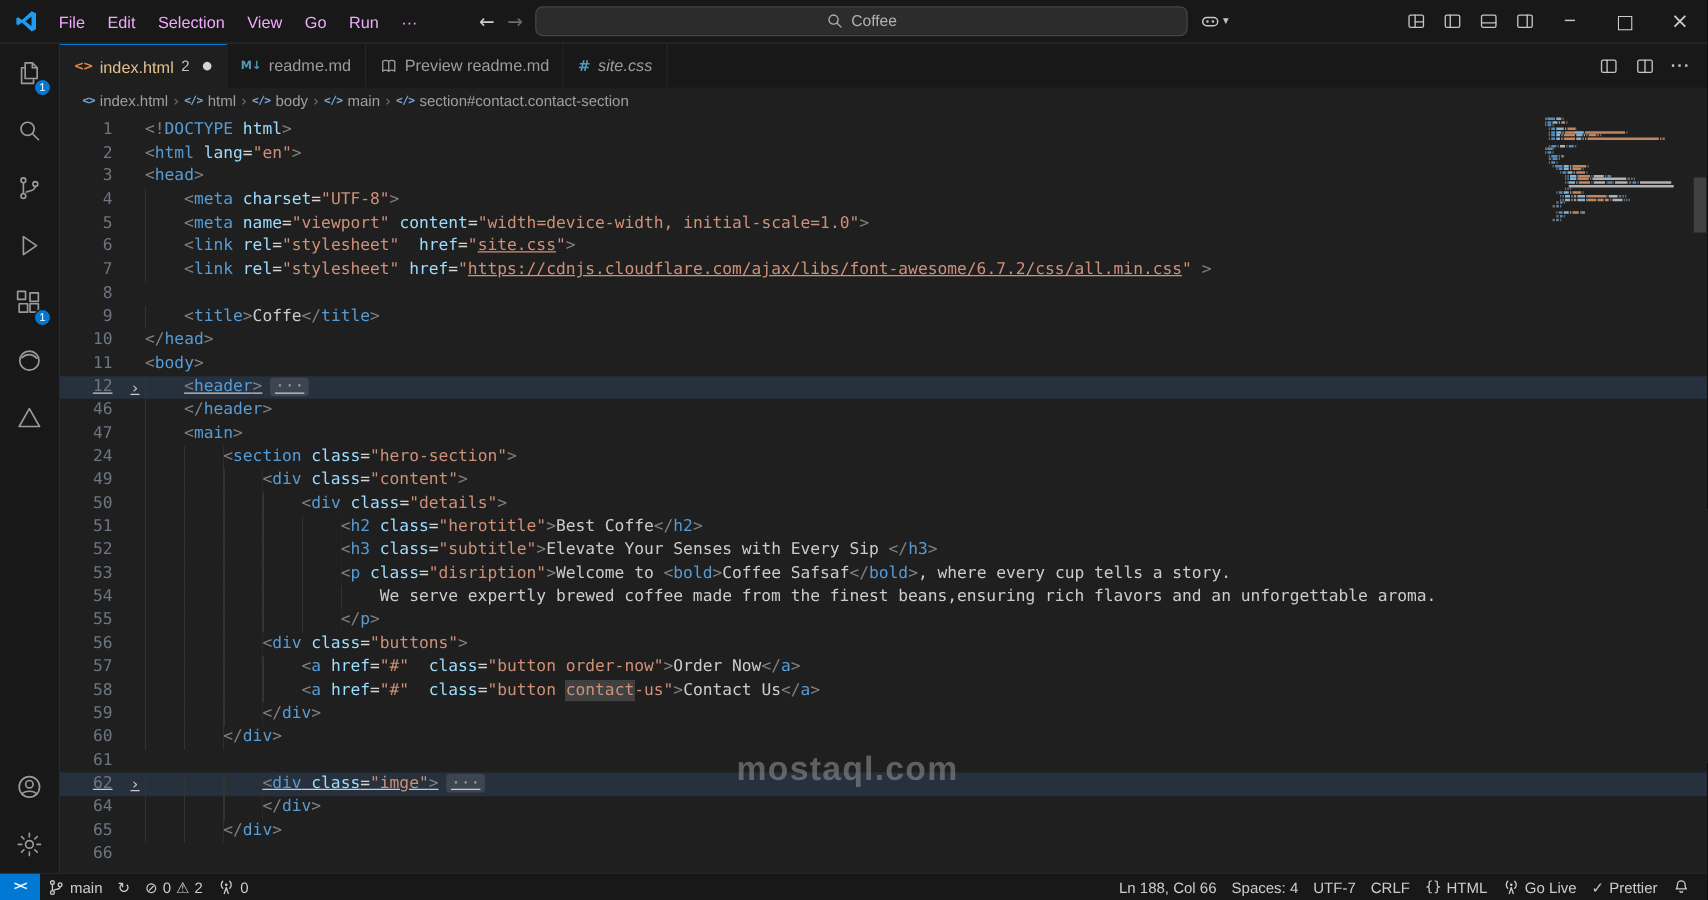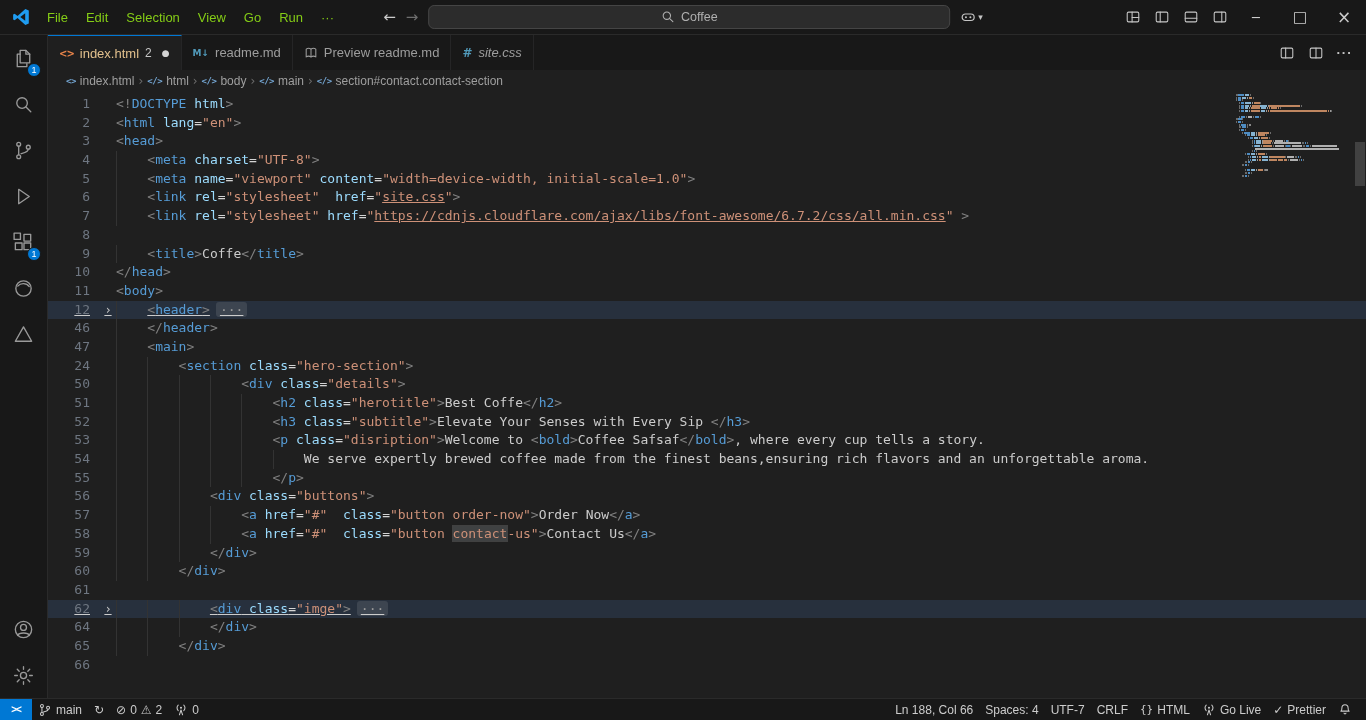--- a/index.html
+++ b/index.html
@@ -8,21 +8,21 @@
   svg{fill:none;stroke:currentColor;stroke-width:1.4;stroke-linecap:round;stroke-linejoin:round;}
   .i24{width:23px;height:23px;}
   .i16{width:16px;height:16px;stroke-width:1.2;}
   .i14{width:14px;height:14px;stroke-width:1.2;}
 
   
   .titlebar{height:35px;background:#181818;border-bottom:1px solid #2a2a2a;box-sizing:border-box;
     display:flex;align-items:center;position:relative;}
   .logo{width:18px;height:18px;margin:0 8px 0 12px;flex:none;}
   .menu-bar{display:flex;height:100%;align-items:center;}
-  .menu-item{padding:0 9px;color:#84cc16;height:100%;display:flex;align-items:center;}
+  .menu-item{padding:0 9px;color:#f0abfc;height:100%;display:flex;align-items:center;}
   .tb-center{position:absolute;left:50%;top:0;transform:translateX(-50%);height:100%;
     display:flex;align-items:center;gap:10px;}
   .nav-arrow{font-size:15px;color:#ccc;font-family:"DejaVu Sans",sans-serif;}
   .nav-arrow.fwd{color:#6e6e6e;}
   .search-box{width:520px;height:22px;background:#2c2c2c;border:1px solid #454545;border-radius:6px;
     display:flex;align-items:center;justify-content:center;gap:6px;color:#b0b0b0;font-size:12.5px;}
   .copilot-btn{display:flex;align-items:center;gap:2px;color:#c5c5c5;}
   .chev{font-size:9px;font-family:"DejaVu Sans",sans-serif;}
   .tb-right{margin-left:auto;display:flex;align-items:center;height:100%;}
   .tb-icon{width:29px;height:100%;display:flex;align-items:center;justify-content:center;color:#c5c5c5;}
@@ -316,20 +316,21 @@
             <div class="code-row"><span class="ln">6</span><span class="fold-col"></span><span class="code-text"><span class="indent" style="width: 4ch;"></span><span class="tk-p">&lt;</span><span class="tk-t">link</span><span class="tk-a"> rel</span><span class="tk-o">=</span><span class="tk-s">"stylesheet"</span><span class="tk-a">  href</span><span class="tk-o">=</span><span class="tk-s">"</span><span class="tk-u">site.css</span><span class="tk-s">"</span><span class="tk-p">&gt;</span></span></div>
             <div class="code-row"><span class="ln">7</span><span class="fold-col"></span><span class="code-text"><span class="indent" style="width: 4ch;"></span><span class="tk-p">&lt;</span><span class="tk-t">link</span><span class="tk-a"> rel</span><span class="tk-o">=</span><span class="tk-s">"stylesheet"</span><span class="tk-a"> href</span><span class="tk-o">=</span><span class="tk-s">"</span><span class="tk-u">https://cdnjs.cloudflare.com/ajax/libs/font-awesome/6.7.2/css/all.min.css</span><span class="tk-s">"</span><span class="tk-o"> </span><span class="tk-p">&gt;</span></span></div>
             <div class="code-row"><span class="ln">8</span><span class="fold-col"></span><span class="code-text"></span></div>
             <div class="code-row"><span class="ln">9</span><span class="fold-col"></span><span class="code-text"><span class="indent" style="width: 4ch;"></span><span class="tk-p">&lt;</span><span class="tk-t">title</span><span class="tk-p">&gt;</span><span class="tk-x">Coffe</span><span class="tk-p">&lt;/</span><span class="tk-t">title</span><span class="tk-p">&gt;</span></span></div>
             <div class="code-row"><span class="ln">10</span><span class="fold-col"></span><span class="code-text"><span class="tk-p">&lt;/</span><span class="tk-t">head</span><span class="tk-p">&gt;</span></span></div>
             <div class="code-row"><span class="ln">11</span><span class="fold-col"></span><span class="code-text"><span class="tk-p">&lt;</span><span class="tk-t">body</span><span class="tk-p">&gt;</span></span></div>
             <div class="code-row hl"><span class="ln">12</span><span class="fold-col">›</span><span class="code-text"><span class="indent" style="width: 4ch;"></span><span class="tk-p">&lt;</span><span class="tk-t">header</span><span class="tk-p">&gt;</span><span class="tk-f">···</span></span></div>
             <div class="code-row"><span class="ln">46</span><span class="fold-col"></span><span class="code-text"><span class="indent" style="width: 4ch;"></span><span class="tk-p">&lt;/</span><span class="tk-t">header</span><span class="tk-p">&gt;</span></span></div>
             <div class="code-row"><span class="ln">47</span><span class="fold-col"></span><span class="code-text"><span class="indent" style="width: 4ch;"></span><span class="tk-p">&lt;</span><span class="tk-t">main</span><span class="tk-p">&gt;</span></span></div>
             <div class="code-row"><span class="ln">24</span><span class="fold-col"></span><span class="code-text"><span class="indent" style="width: 8ch;"></span><span class="tk-p">&lt;</span><span class="tk-t">section</span><span class="tk-a"> class</span><span class="tk-o">=</span><span class="tk-s">"hero-section"</span><span class="tk-p">&gt;</span></span></div>
+            <div class="code-row"><span class="ln">49</span><span class="fold-col"></span><span class="code-text"><span class="indent" style="width: 12ch;"></span><span class="tk-p">&lt;</span><span class="tk-t">div</span><span class="tk-a"> class</span><span class="tk-o">=</span><span class="tk-s">"content"</span><span class="tk-p">&gt;</span></span></div>
             <div class="code-row"><span class="ln">50</span><span class="fold-col"></span><span class="code-text"><span class="indent" style="width: 16ch;"></span><span class="tk-p">&lt;</span><span class="tk-t">div</span><span class="tk-a"> class</span><span class="tk-o">=</span><span class="tk-s">"details"</span><span class="tk-p">&gt;</span></span></div>
             <div class="code-row"><span class="ln">51</span><span class="fold-col"></span><span class="code-text"><span class="indent" style="width: 20ch;"></span><span class="tk-p">&lt;</span><span class="tk-t">h2</span><span class="tk-a"> class</span><span class="tk-o">=</span><span class="tk-s">"herotitle"</span><span class="tk-p">&gt;</span><span class="tk-x">Best Coffe</span><span class="tk-p">&lt;/</span><span class="tk-t">h2</span><span class="tk-p">&gt;</span></span></div>
             <div class="code-row"><span class="ln">52</span><span class="fold-col"></span><span class="code-text"><span class="indent" style="width: 20ch;"></span><span class="tk-p">&lt;</span><span class="tk-t">h3</span><span class="tk-a"> class</span><span class="tk-o">=</span><span class="tk-s">"subtitle"</span><span class="tk-p">&gt;</span><span class="tk-x">Elevate Your Senses with Every Sip </span><span class="tk-p">&lt;/</span><span class="tk-t">h3</span><span class="tk-p">&gt;</span></span></div>
             <div class="code-row"><span class="ln">53</span><span class="fold-col"></span><span class="code-text"><span class="indent" style="width: 20ch;"></span><span class="tk-p">&lt;</span><span class="tk-t">p</span><span class="tk-a"> class</span><span class="tk-o">=</span><span class="tk-s">"disription"</span><span class="tk-p">&gt;</span><span class="tk-x">Welcome to </span><span class="tk-p">&lt;</span><span class="tk-t">bold</span><span class="tk-p">&gt;</span><span class="tk-x">Coffee Safsaf</span><span class="tk-p">&lt;/</span><span class="tk-t">bold</span><span class="tk-p">&gt;</span><span class="tk-x">, where every cup tells a story.</span></span></div>
             <div class="code-row"><span class="ln">54</span><span class="fold-col"></span><span class="code-text"><span class="indent" style="width: 24ch;"></span><span class="tk-x">We serve expertly brewed coffee made from the finest beans,ensuring rich flavors and an unforgettable aroma.</span></span></div>
             <div class="code-row"><span class="ln">55</span><span class="fold-col"></span><span class="code-text"><span class="indent" style="width: 20ch;"></span><span class="tk-p">&lt;/</span><span class="tk-t">p</span><span class="tk-p">&gt;</span></span></div>
             <div class="code-row"><span class="ln">56</span><span class="fold-col"></span><span class="code-text"><span class="indent" style="width: 12ch;"></span><span class="tk-p">&lt;</span><span class="tk-t">div</span><span class="tk-a"> class</span><span class="tk-o">=</span><span class="tk-s">"buttons"</span><span class="tk-p">&gt;</span></span></div>
             <div class="code-row"><span class="ln">57</span><span class="fold-col"></span><span class="code-text"><span class="indent" style="width: 16ch;"></span><span class="tk-p">&lt;</span><span class="tk-t">a</span><span class="tk-a"> href</span><span class="tk-o">=</span><span class="tk-s">"#"</span><span class="tk-a">  class</span><span class="tk-o">=</span><span class="tk-s">"button order-now"</span><span class="tk-p">&gt;</span><span class="tk-x">Order Now</span><span class="tk-p">&lt;/</span><span class="tk-t">a</span><span class="tk-p">&gt;</span></span></div>
             <div class="code-row"><span class="ln">58</span><span class="fold-col"></span><span class="code-text"><span class="indent" style="width: 16ch;"></span><span class="tk-p">&lt;</span><span class="tk-t">a</span><span class="tk-a"> href</span><span class="tk-o">=</span><span class="tk-s">"#"</span><span class="tk-a">  class</span><span class="tk-o">=</span><span class="tk-s">"button </span><span class="tk-m">contact</span><span class="tk-s">-us"</span><span class="tk-p">&gt;</span><span class="tk-x">Contact Us</span><span class="tk-p">&lt;/</span><span class="tk-t">a</span><span class="tk-p">&gt;</span></span></div>
             <div class="code-row"><span class="ln">59</span><span class="fold-col"></span><span class="code-text"><span class="indent" style="width: 12ch;"></span><span class="tk-p">&lt;/</span><span class="tk-t">div</span><span class="tk-p">&gt;</span></span></div>
@@ -582,20 +583,21 @@
             </div>
             <div class="mm-row">
               <span class="mm-tk" style="left: 6.24px; width: 1.56px; background: rgb(107, 107, 107);"></span>
               <span class="mm-tk" style="left: 8.7px; width: 2.34px; background: rgb(78, 140, 194);"></span>
               <span class="mm-tk" style="left: 11.94px; width: 1px; background: rgb(107, 107, 107);"></span>
             </div>
             <div class="mm-row"></div>
           </div>
         <div class="scroll-thumb"></div>
         <div class="watermark">
+          <div class="wm-en">mostaql.com</div>
         </div>
       </div>
     </div>
   </div>
 
   <div class="statusbar">
     <div class="sb-left">
       <div class="sb-remote">
         <span>&gt;&lt;</span>
       </div>

